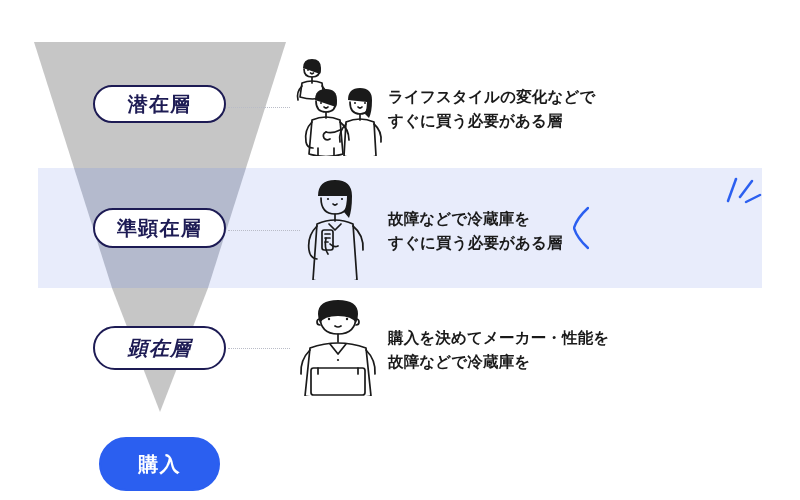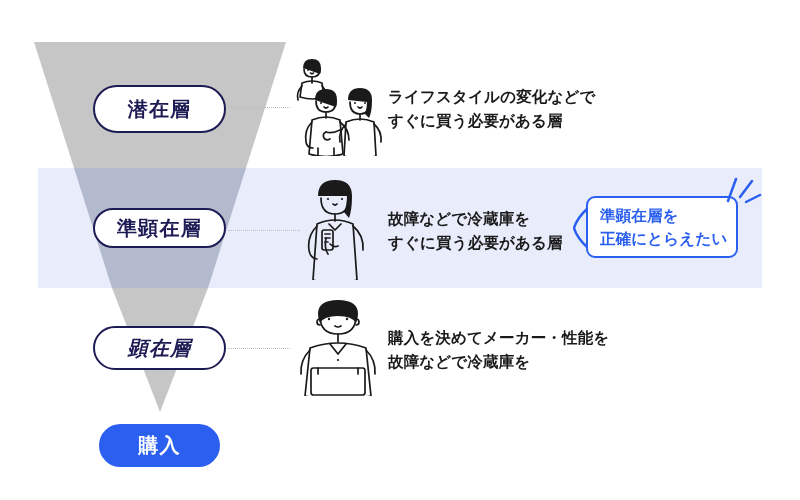--- a/index.html
+++ b/index.html
@@ -54,24 +54,24 @@
   .pill-outline {
     background: #ffffff;
     border: 2.5px solid #1d1b54;
     color: #1d1b54;
   }
   .pill-filled {
     background: #2b5ff0;
     border: 2.5px solid #2b5ff0;
     color: #ffffff;
   }
-  #pill-0 { left: 93px;  top: 85px;  width: 133px; height: 48px; font-size: 20px; }
+  #pill-0 { left: 93px;  top: 85px;  width: 133px; height: 38px; font-size: 20px; }
   #pill-1 { left: 93px;  top: 208px; width: 133px; height: 40px; font-size: 20px; }
   #pill-2 { left: 93px;  top: 326px; width: 133px; height: 44px; font-size: 20px; font-style: italic; }
-  #pill-3 { left: 99px;  top: 424px; width: 121px; height: 43px; font-size: 20px; }
+  #pill-3 { left: 99px;  top: 437px; width: 121px; height: 54px; font-size: 20px; }
 
   
   .connector {
     position: absolute;
     height: 0;
     border-top: 1.5px dotted #b9bcc7;
   }
   #connector-0 { left: 228px; top: 107px; width: 62px; }
   #connector-1 { left: 228px; top: 230px; width: 72px; }
   #connector-2 { left: 228px; top: 348px; width: 62px; }
@@ -270,24 +270,20 @@
   <div class="desc" id="desc-1">故障などで冷蔵庫を
 すぐに買う必要がある層</div>
 
   <div class="desc" id="desc-2">購入を決めてメーカー・性能を
 故障などで冷蔵庫を</div>
 
   <svg class="callout-tail" viewBox="0 0 16 44">
     <path d="M15 2 Q4 12 1 22 Q4 32 15 42" fill="none" stroke="#2b5ff0" stroke-width="2.5" stroke-linecap="round" stroke-linejoin="round"></path>
   </svg>
 
-  <div class="callout">
-    <div class="callout-text">準顕在層を
-正確にとらえたい</div>
-  </div>
 
   <svg class="sparkle" viewBox="0 0 40 34">
     <g stroke="#2b5ff0" stroke-width="2.5" stroke-linecap="round">
       <path d="M6 30 L14 8"></path>
       <path d="M18 26 L30 10"></path>
       <path d="M24 31 L38 24"></path>
     </g>
   </svg>
 
 </div>

